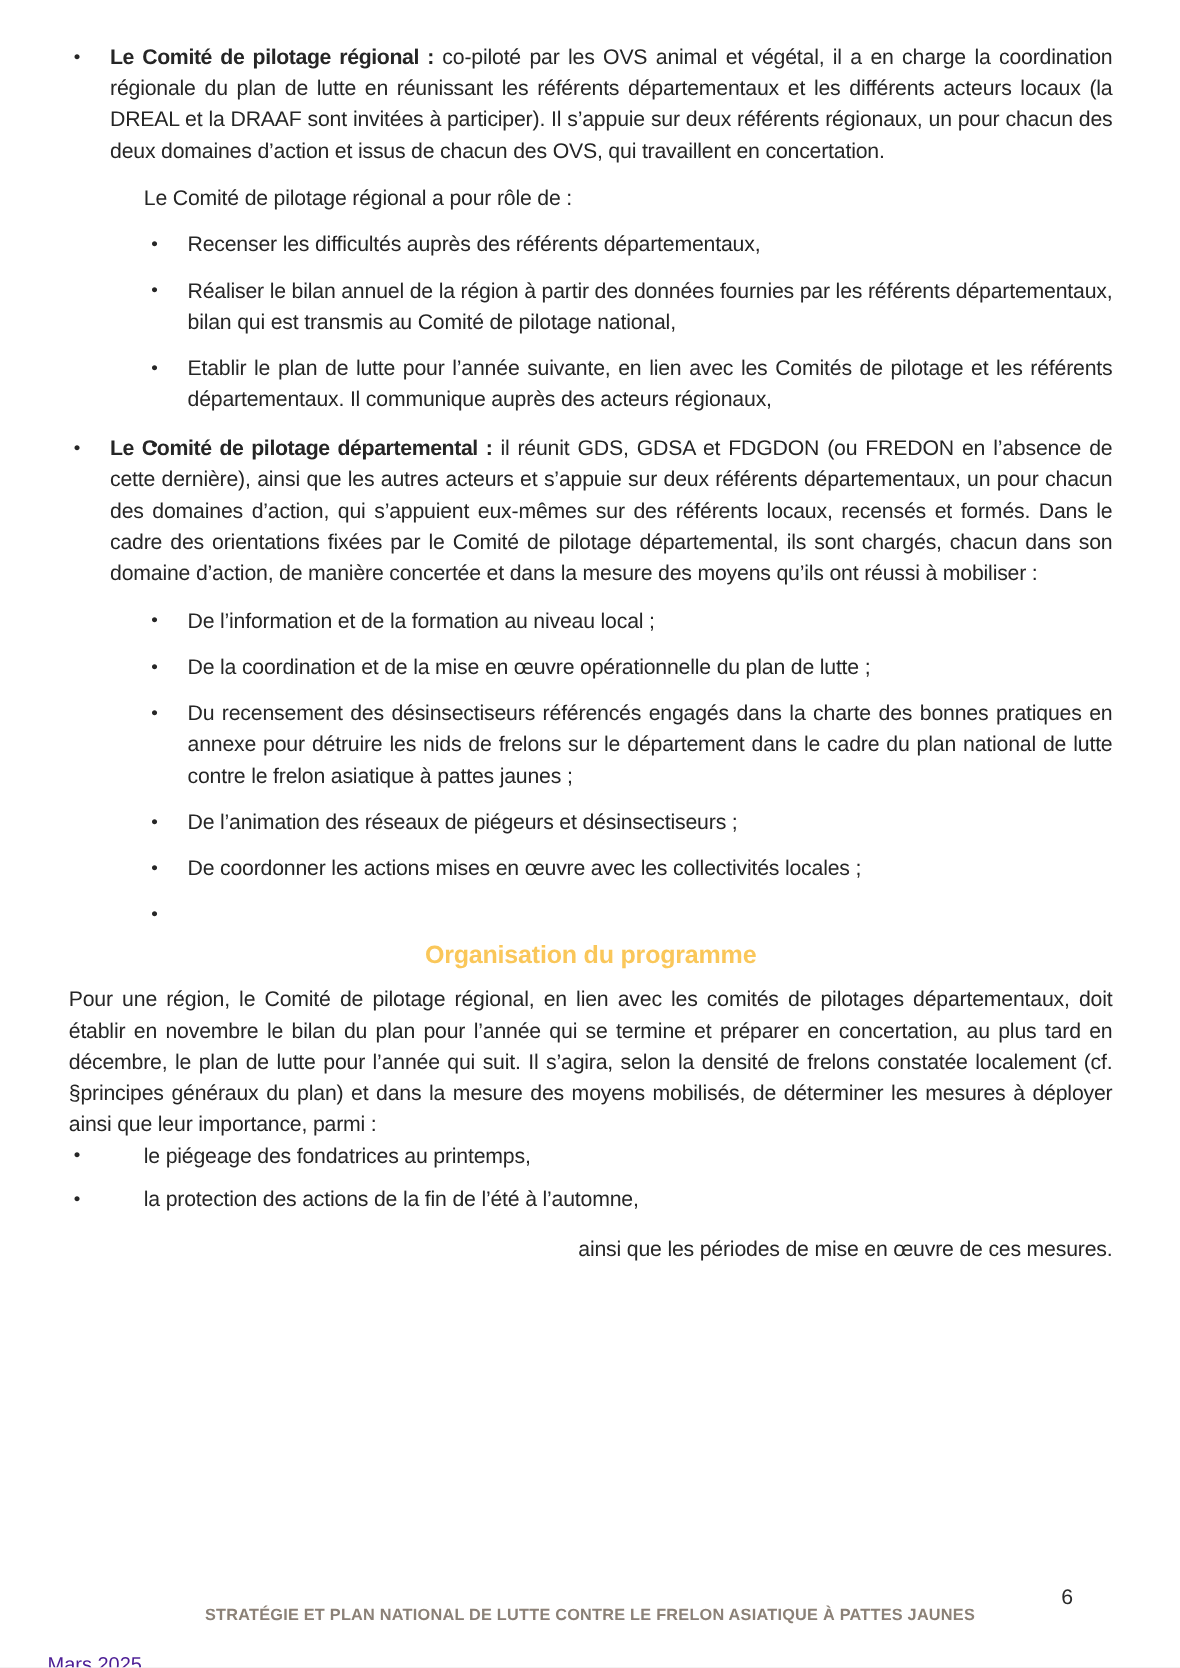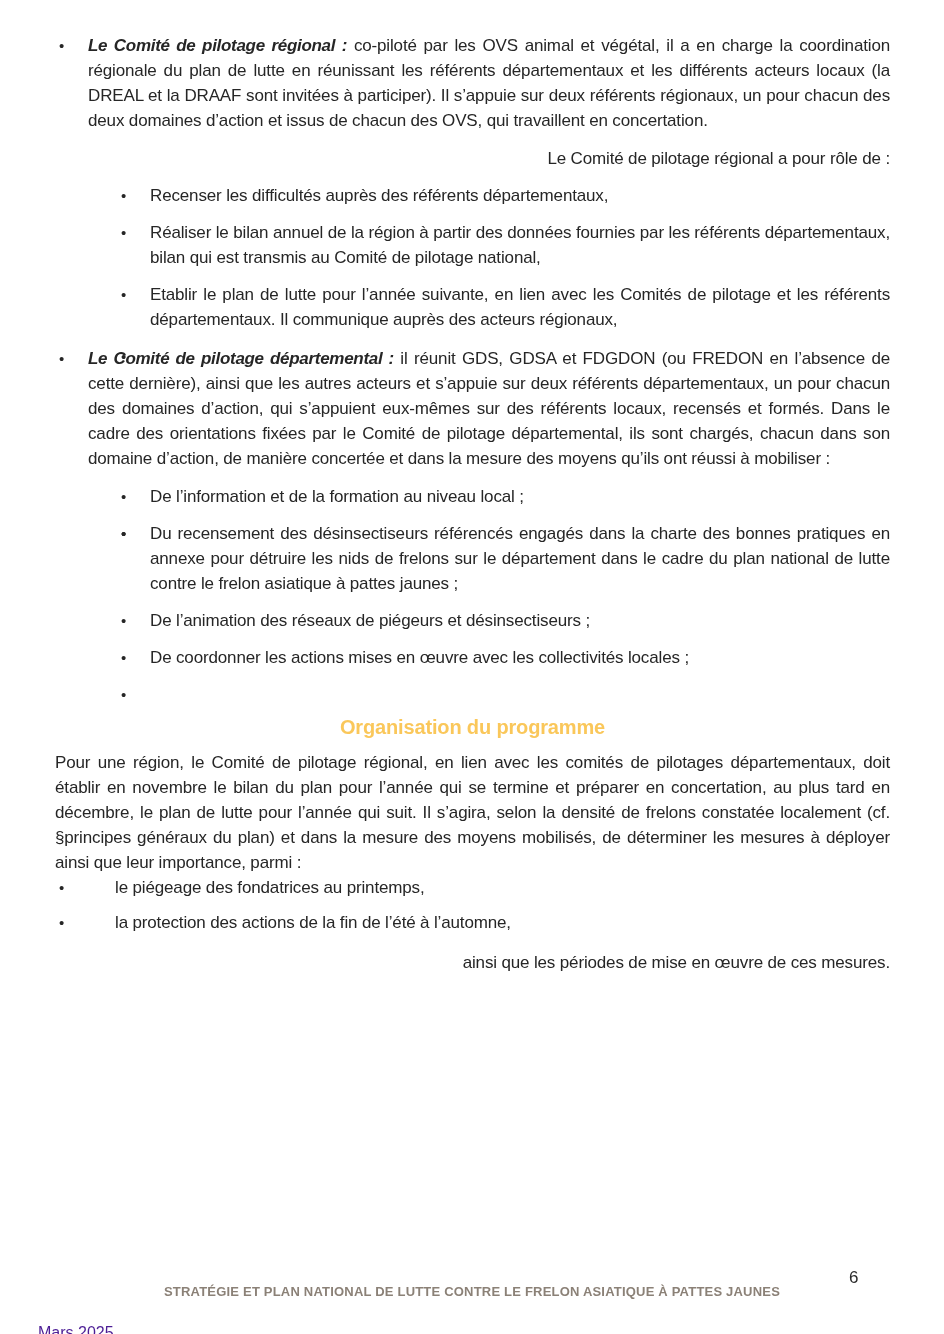--- a/index.html
+++ b/index.html
@@ -28,30 +28,30 @@
   .li .mk {
     position: absolute;
     top: 0;
     font-size: 15px;
     line-height: 25px;
   }
   
   .l1 { padding-left: 33px; }
   .l1 > .mk { left: 4px; }
   
-  .intro { margin: 13px 0 12px 43px; text-align: right; }
+  .intro { margin: 13px 0 12px 60px; text-align: left; }
   
   .l2 { padding-left: 95px; margin-bottom: 12px; }
   .l2 > .mk { left: 66px; }
   
   .measure { padding-left: 60px; margin-bottom: 10px; }
   .measure > .mk { left: 4px; }
   .gap-after { margin-bottom: 13px; }
   .gap-before { margin-top: 14px; }
-  strong.lead { font-weight: bold; letter-spacing: -0.3px; font-style: italic; }
+  strong.lead { font-weight: bold; letter-spacing: -0.3px; }
   .section-heading {
     margin: 44px 0 10px 0;
     font-size: 20px;
     line-height: 26px;
     font-weight: bold;
     color: #FAC75A;
     text-align: center;
   }
   .closing { margin-top: 15px; text-align: right; }
   
@@ -115,20 +115,21 @@
       <span class="mk">•</span>
       <p class="txt"><strong class="lead">Le Comité de pilotage départemental :</strong><span> il réunit GDS, GDSA et FDGDON (ou FREDON en l’absence de cette dernière), ainsi que les autres acteurs et s’appuie sur deux référents départementaux, un pour chacun des domaines d’action, qui s’appuient eux-mêmes sur des référents locaux, recensés et formés. Dans le cadre des orientations fixées par le Comité de pilotage départemental, ils sont chargés, chacun dans son domaine d’action, de manière concertée et dans la mesure des moyens qu’ils ont réussi à mobiliser :</span></p>
     </div>
 
     <div class="li l2">
       <span class="mk">•</span>
       <p class="txt">De l’information et de la formation au niveau local ;</p>
     </div>
     <div class="li l2">
       <span class="mk">•</span>
+      <p class="txt">De la coordination et de la mise en œuvre opérationnelle du plan de lutte ;</p>
     </div>
     <div class="li l2">
       <span class="mk">•</span>
       <p class="txt">Du recensement des désinsectiseurs référencés engagés dans la charte des bonnes pratiques en annexe pour détruire les nids de frelons sur le département dans le cadre du plan national de lutte contre le frelon asiatique à pattes jaunes ;</p>
     </div>
     <div class="li l2">
       <span class="mk">•</span>
       <p class="txt">De l’animation des réseaux de piégeurs et désinsectiseurs ;</p>
     </div>
     <div class="li l2">

